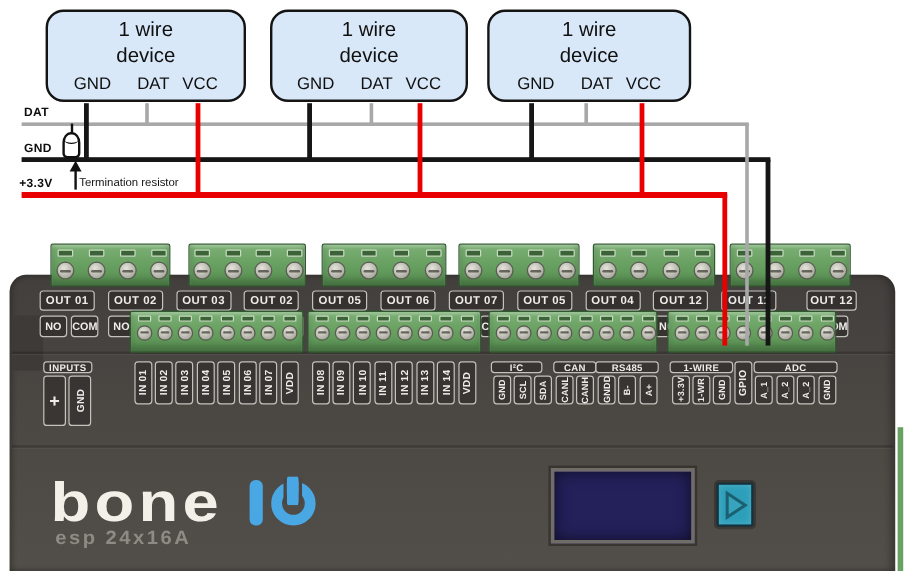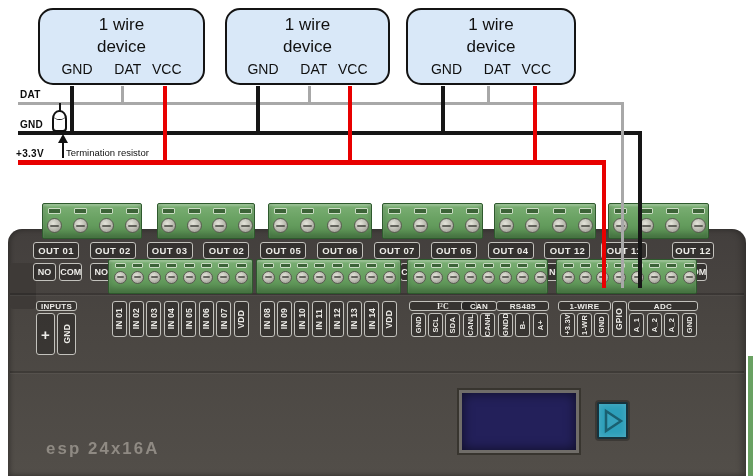--- a/index.html
+++ b/index.html
@@ -84,20 +84,27 @@
   <div class="buslabel" style="left:20px;top:89px;">DAT</div>
   <div class="buslabel" style="left:20px;top:119px;">GND</div>
   <div class="buslabel" style="left:16px;top:148px;">+3.3V</div>
 
   <div class="res-stub"></div>
   <div class="resistor"></div>
   <div class="arrow-shaft"></div>
   <div class="arrow-head"></div>
   <div class="anno">Termination resistor</div>
 
+  <div class="logo">
+    <span class="logo-bone">bone</span>
+    <div class="io-bar"></div>
+    <div class="pwr">
+        <div class="pwr-bar"></div>
+      </div>
+  </div>
   <div class="model">esp 24x16A</div>
   <div class="oled"></div>
   <div class="pushbtn">
     <svg width="26" height="30" viewBox="0 0 26 30">
       <polygon points="6,5 21,15 6,25" fill="rgba(255,255,255,0.05)" stroke="#1a6071" stroke-width="2.5"></polygon>
     </svg>
   </div>
 <div class="device" style="left: 38px; width: 167px;">
       <div class="dline">1 wire</div>
       <div class="dline">device</div>
@@ -342,21 +349,21 @@
     </div>
     <div class="vpin" style="left: 346.75px; top: 301px; width: 15px; height: 36px;">
       <span>IN 13</span>
     </div>
     <div class="vpin" style="left: 364.2px; top: 301px; width: 15px; height: 36px;">
       <span>IN 14</span>
     </div>
     <div class="vpin" style="left: 381.65px; top: 301px; width: 15px; height: 36px;">
       <span>VDD</span>
     </div>
-    <div class="ghead" style="left: 409px; top: 301px; width: 68px; height: 10px; font-family: Liberation Serif, serif;">I²C</div>
+    <div class="ghead" style="left: 409px; top: 301px; width: 43px; height: 10px;">I²C</div>
     <div class="vpin small" style="left: 410.5px; top: 312.5px; width: 15px; height: 24.5px;">
       <span>GND</span>
     </div>
     <div class="vpin small" style="left: 427.95px; top: 312.5px; width: 15px; height: 24.5px;">
       <span>SCL</span>
     </div>
     <div class="vpin small" style="left: 445.4px; top: 312.5px; width: 15px; height: 24.5px;">
       <span>SDA</span>
     </div>
     <div class="ghead" style="left: 461.35px; top: 301px; width: 35.45px; height: 10px;">CAN</div>

